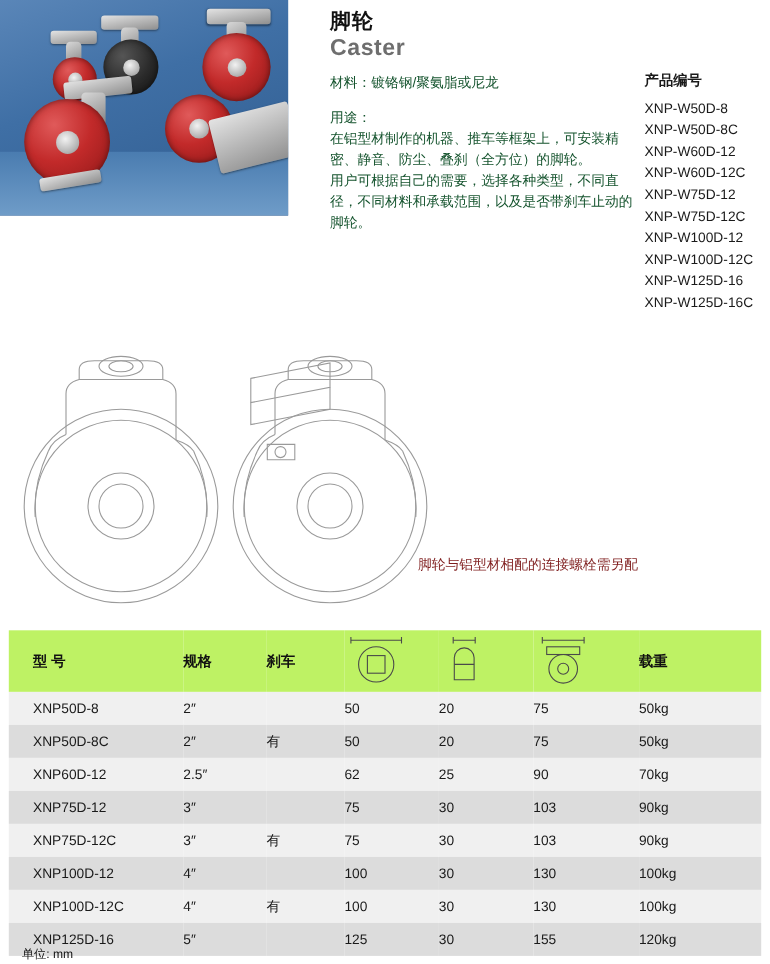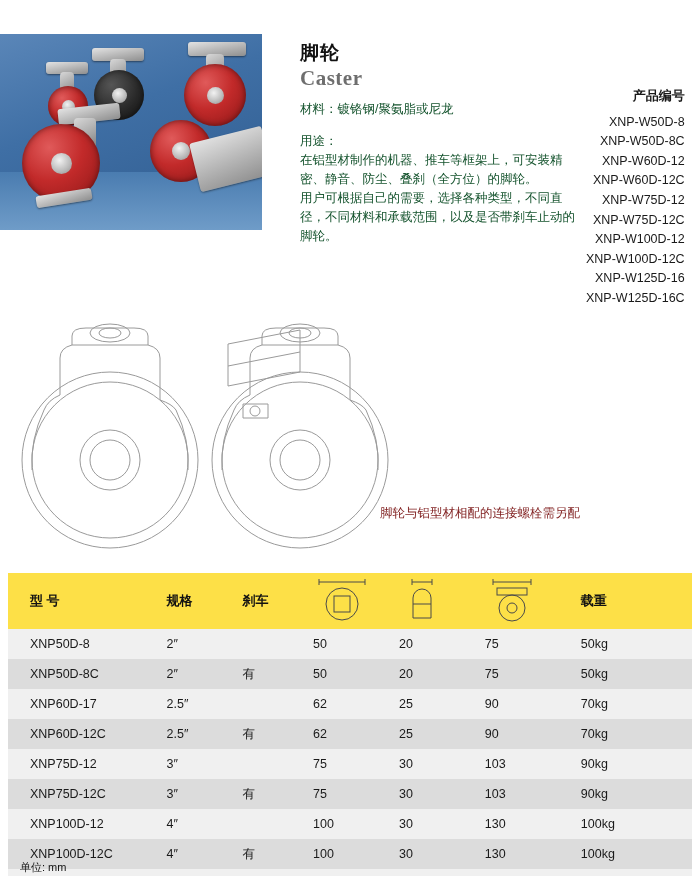--- a/index.html
+++ b/index.html
@@ -13,21 +13,20 @@
     font-family: "Liberation Sans", sans-serif;
     color: #1a1a1a;
     position: relative;
     overflow: hidden;
   }
 
   
   .top-section {
     position: relative;
     height: 290px;
-    margin-top: 34px;
   }
 
   .photo {
     position: absolute;
     left: 0;
     top: 0;
     width: 262px;
     height: 196px;
     background: linear-gradient(160deg, #5a86b8 0%, #3f6fa5 40%, #2f5b8e 100%);
     overflow: hidden;
@@ -79,43 +78,41 @@
     color: #111;
   }
   .title-en {
     position: absolute;
     left: 300px;
     top: 32px;
     font-size: 21px;
     font-weight: bold;
     color: #6e6e6e;
     letter-spacing: .5px;
-    font-family: Liberation Serif, serif;
   }
 
   .desc {
     position: absolute;
     left: 300px;
     top: 66px;
     width: 275px;
     font-size: 12.5px;
     line-height: 19px;
     color: #14532d;
   }
   .desc .blk { margin-bottom: 13px; }
   .desc .blk:last-child { margin-bottom: 0; }
 
   
   .prodnum {
     position: absolute;
     left: 586px;
-    top: 52px;
+    top: 63px;
     font-size: 12.5px;
     line-height: 19.6px;
-    text-align: right;
   }
   .prodnum .pn-title {
     font-weight: bold;
     margin-bottom: 7px;
     font-size: 13px;
   }
 
   
   .drawings {
     position: absolute;
@@ -144,21 +141,21 @@
     width: 684px;
     font-size: 12.5px;
   }
   table.spec th, table.spec td {
     padding: 0;
     text-align: left;
     height: 30px;
     vertical-align: middle;
   }
   table.spec thead th {
-    background: #fde047;
+    background: #bef264;
     height: 56px;
     font-weight: bold;
     font-size: 13px;
     color: #111;
   }
   table.spec tbody tr:nth-child(odd) { background: #f0f0f0; }
   table.spec tbody tr:nth-child(even) { background: #dcdcdc; }
   .c-model { width: 135px; padding-left: 22px !important; }
   .c-spec  { width: 75px; margin-left: 24px; }
   .c-brake { width: 70px; }
@@ -350,32 +347,23 @@
       <tr>
         <td class="c-model">XNP50D-8C</td>
         <td class="c-spec">2″</td>
         <td class="c-brake">有</td>
         <td class="c-d1">50</td>
         <td class="c-d2">20</td>
         <td class="c-d3">75</td>
         <td class="c-load">50kg</td>
       </tr>
       <tr>
-        <td class="c-model">XNP60D-17</td>
+        <td class="c-model">XNP60D-12</td>
         <td class="c-spec">2.5″</td>
         <td class="c-brake"></td>
-        <td class="c-d1">62</td>
-        <td class="c-d2">25</td>
-        <td class="c-d3">90</td>
-        <td class="c-load">70kg</td>
-      </tr>
-      <tr>
-        <td class="c-model">XNP60D-12C</td>
-        <td class="c-spec">2.5″</td>
-        <td class="c-brake">有</td>
         <td class="c-d1">62</td>
         <td class="c-d2">25</td>
         <td class="c-d3">90</td>
         <td class="c-load">70kg</td>
       </tr>
       <tr>
         <td class="c-model">XNP75D-12</td>
         <td class="c-spec">3″</td>
         <td class="c-brake"></td>
         <td class="c-d1">75</td>

